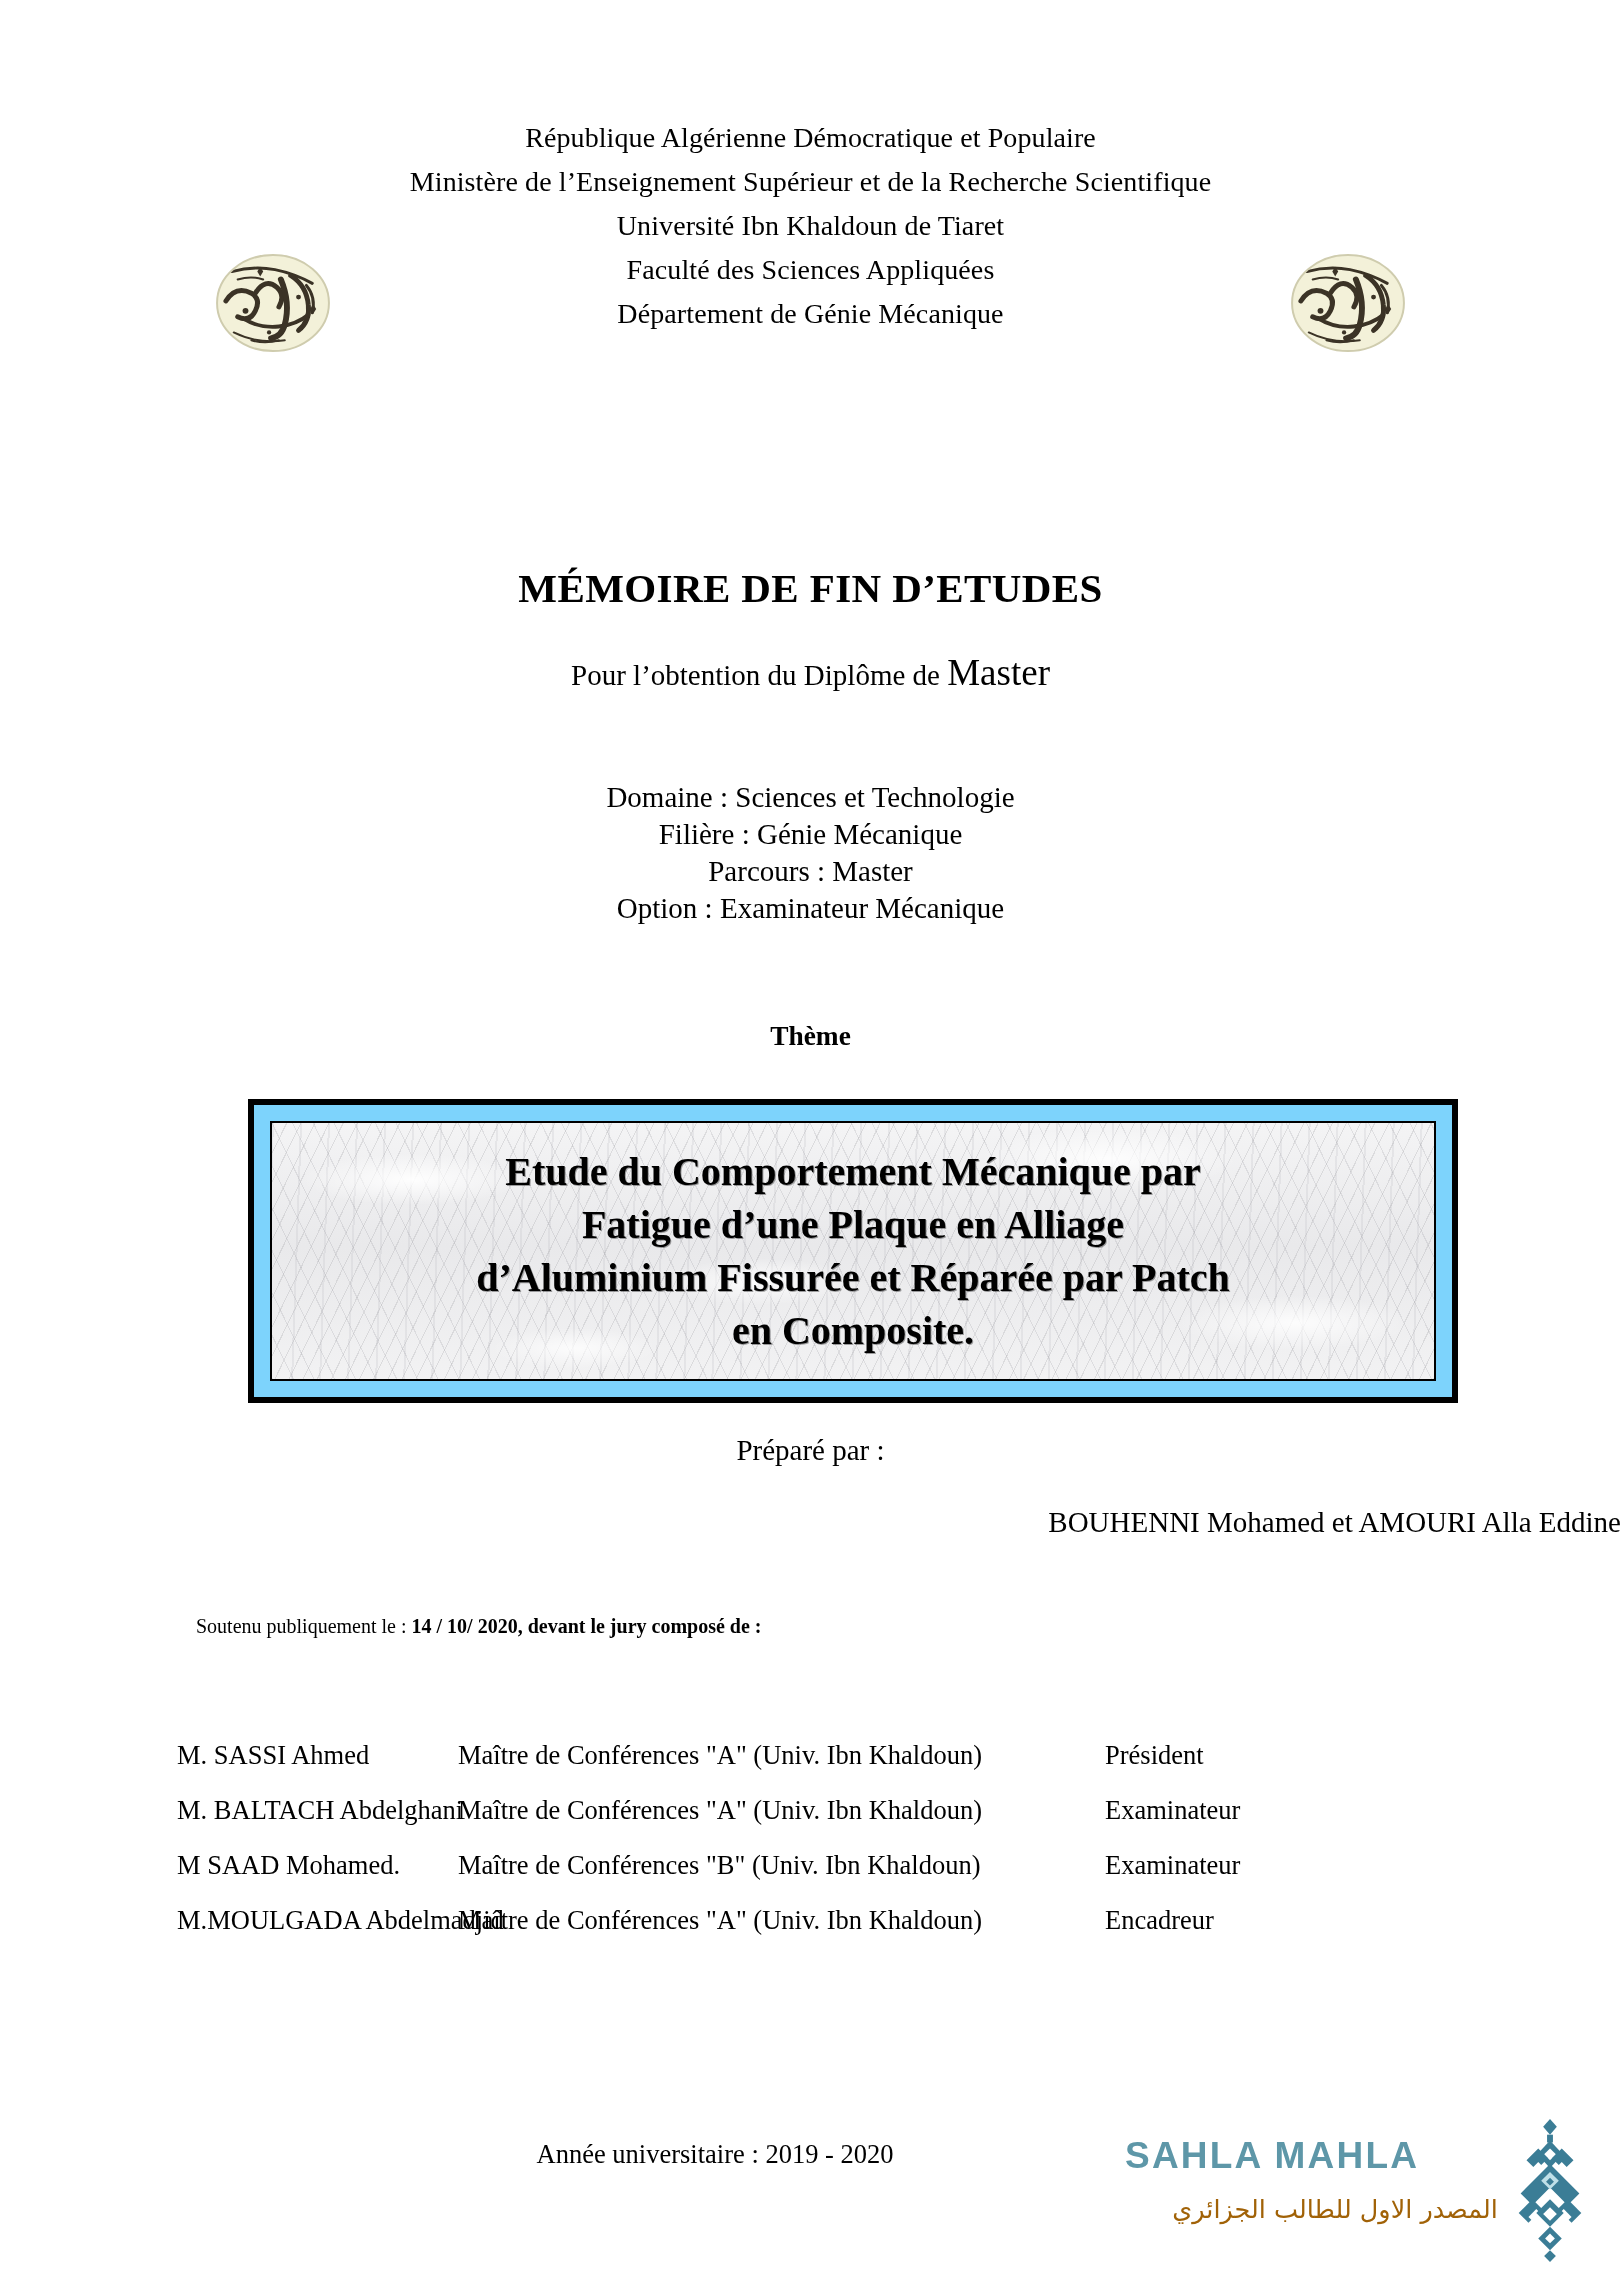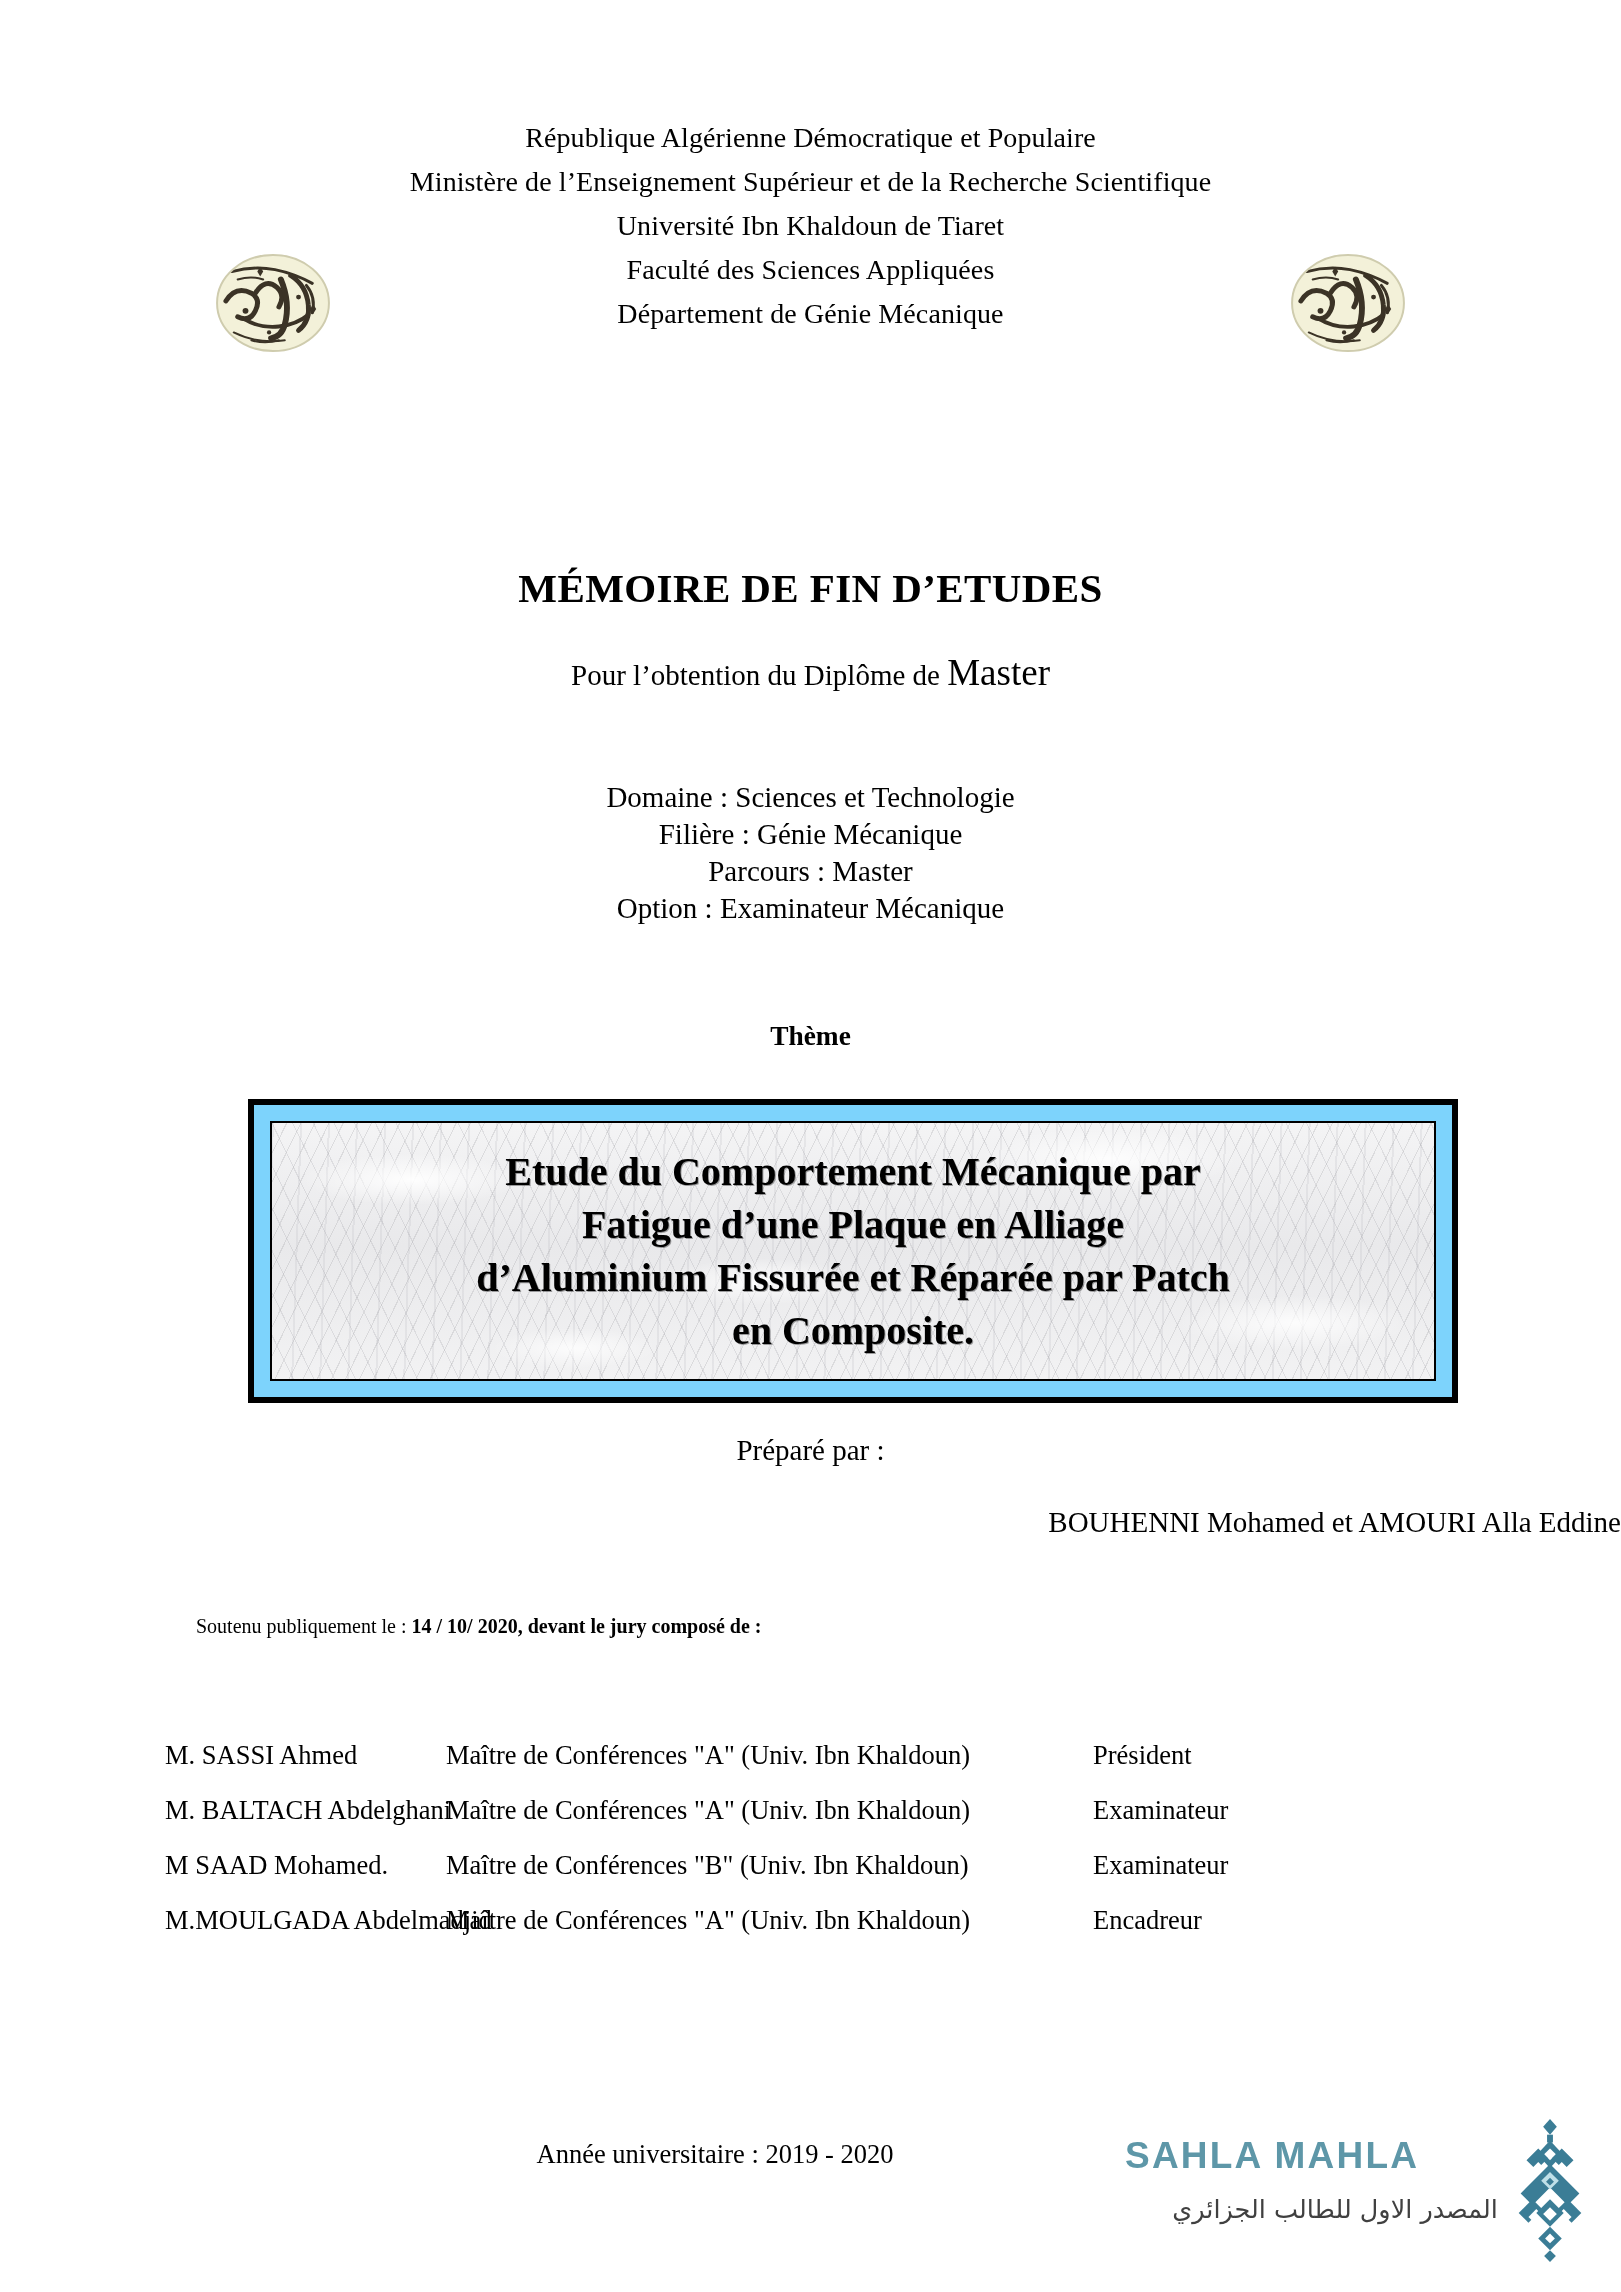--- a/index.html
+++ b/index.html
@@ -161,21 +161,21 @@
     left: 196px;
     top: 1615px;
     font-size: 20px;
     white-space: nowrap;
   }
   .soutenu b { font-weight: bold; }
 
   
   .jury {
     position: absolute;
-    left: 0; right: 0;
+    left: 12px; right: 0;
     top: 1740px;
   }
   .jury-row {
     display: flex;
     align-items: baseline;
     height: 55px;
     font-size: 26.5px;
     white-space: nowrap;
   }
   .jury-name  { width: 446px; padding-left: 165px; }
@@ -210,21 +210,21 @@
     white-space: nowrap;
   }
   .sahla-arabic {
     position: absolute;
     left: 9.8px; top: 69px;
     width: 363px;
     text-align: right;
     direction: rtl;
     font-family: "DejaVu Sans", sans-serif;
     font-size: 25.5px;
-    color: #404040;
+    color: #a16207;
     white-space: nowrap;
   }
   .sahla-mark {
     position: absolute;
     right: 7.8px; top: -7.8px;
     width: 94px; height: 145px;
   }
   .sahla-mark svg { display:block; width:100%; height:100%; }
 </style>
 </head>

